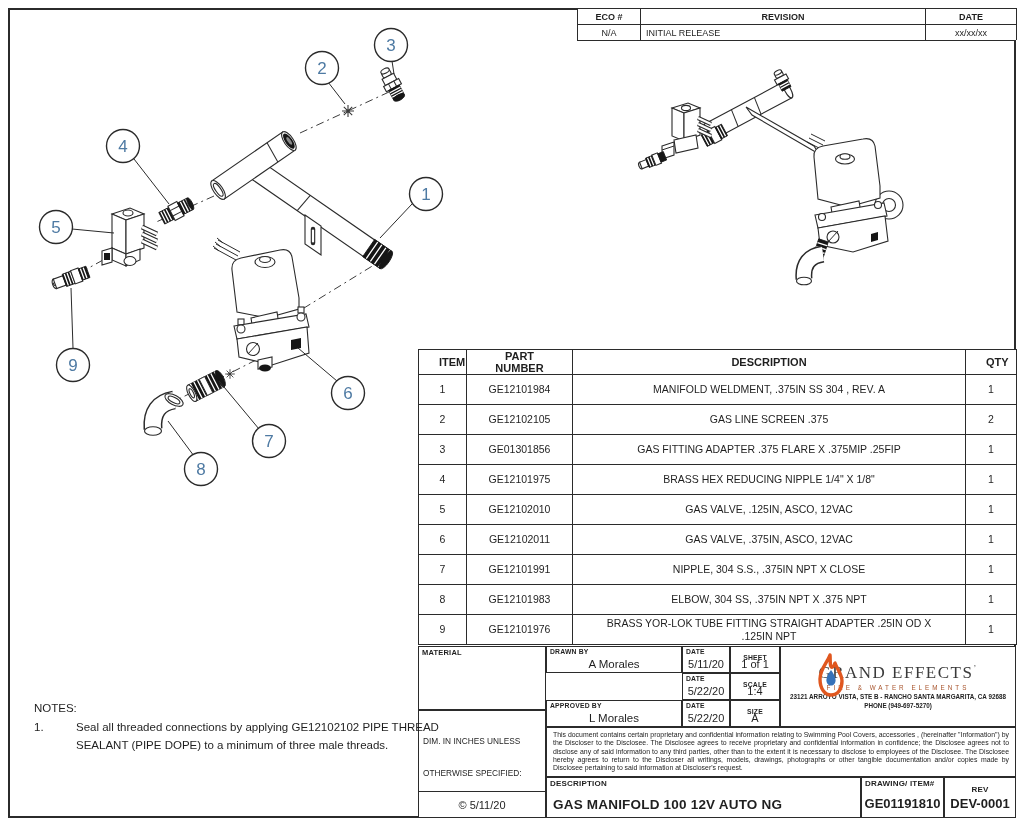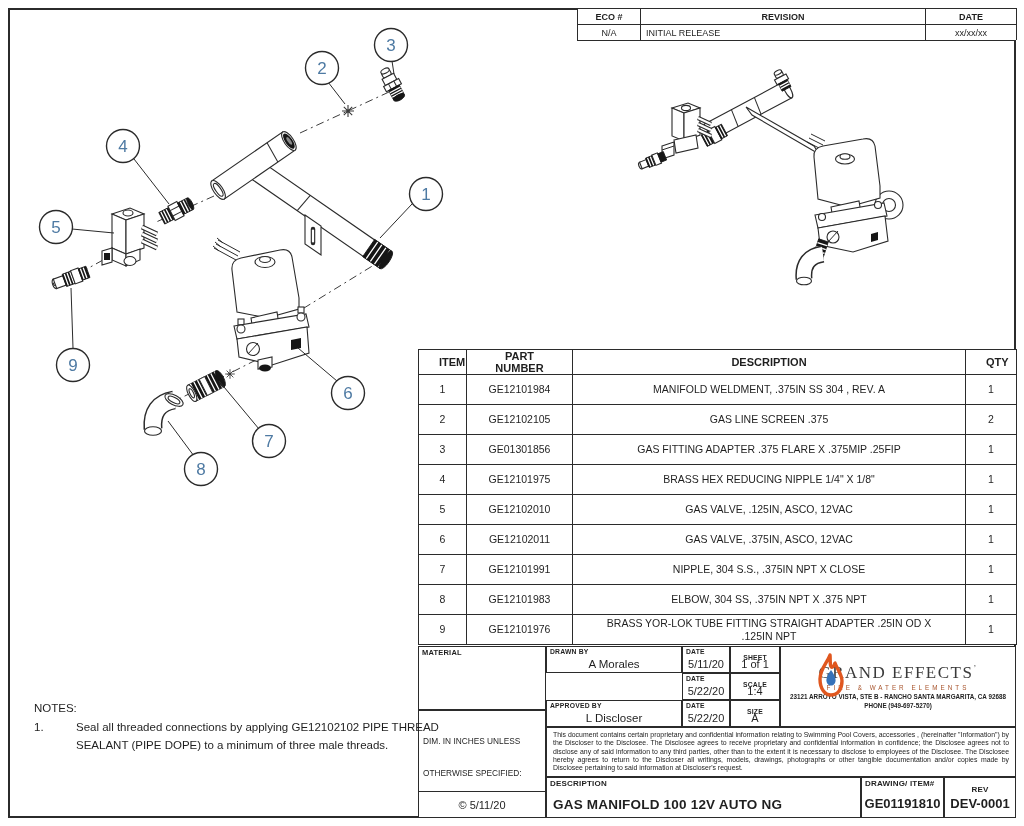--- a/index.html
+++ b/index.html
@@ -439,21 +439,21 @@
       <div class="lab tb-lab-tl">DATE</div>
       <div class="tb-val" style="font-size:11px;">5/22/20</div>
     </div>
     <div class="tb-cell" style="left:312px;top:27px;width:50px;height:27px;">
       <div class="lab tb-lab-c">SCALE</div>
       <div class="tb-val" style="font-size:11px;">1:4</div>
     </div>
 
     <div class="tb-cell" style="left:128px;top:54px;width:136px;height:27px;">
       <div class="lab tb-lab-tl">APPROVED BY</div>
-      <div class="tb-val">L Discloser</div>
+      <div class="tb-val">L Morales</div>
     </div>
     <div class="tb-cell" style="left:264px;top:54px;width:48px;height:27px;">
       <div class="lab tb-lab-tl">DATE</div>
       <div class="tb-val" style="font-size:11px;">5/22/20</div>
     </div>
     <div class="tb-cell" style="left:312px;top:54px;width:50px;height:27px;">
       <div class="lab tb-lab-c">SIZE</div>
       <div class="tb-val" style="font-size:11px;">A</div>
     </div>
 

